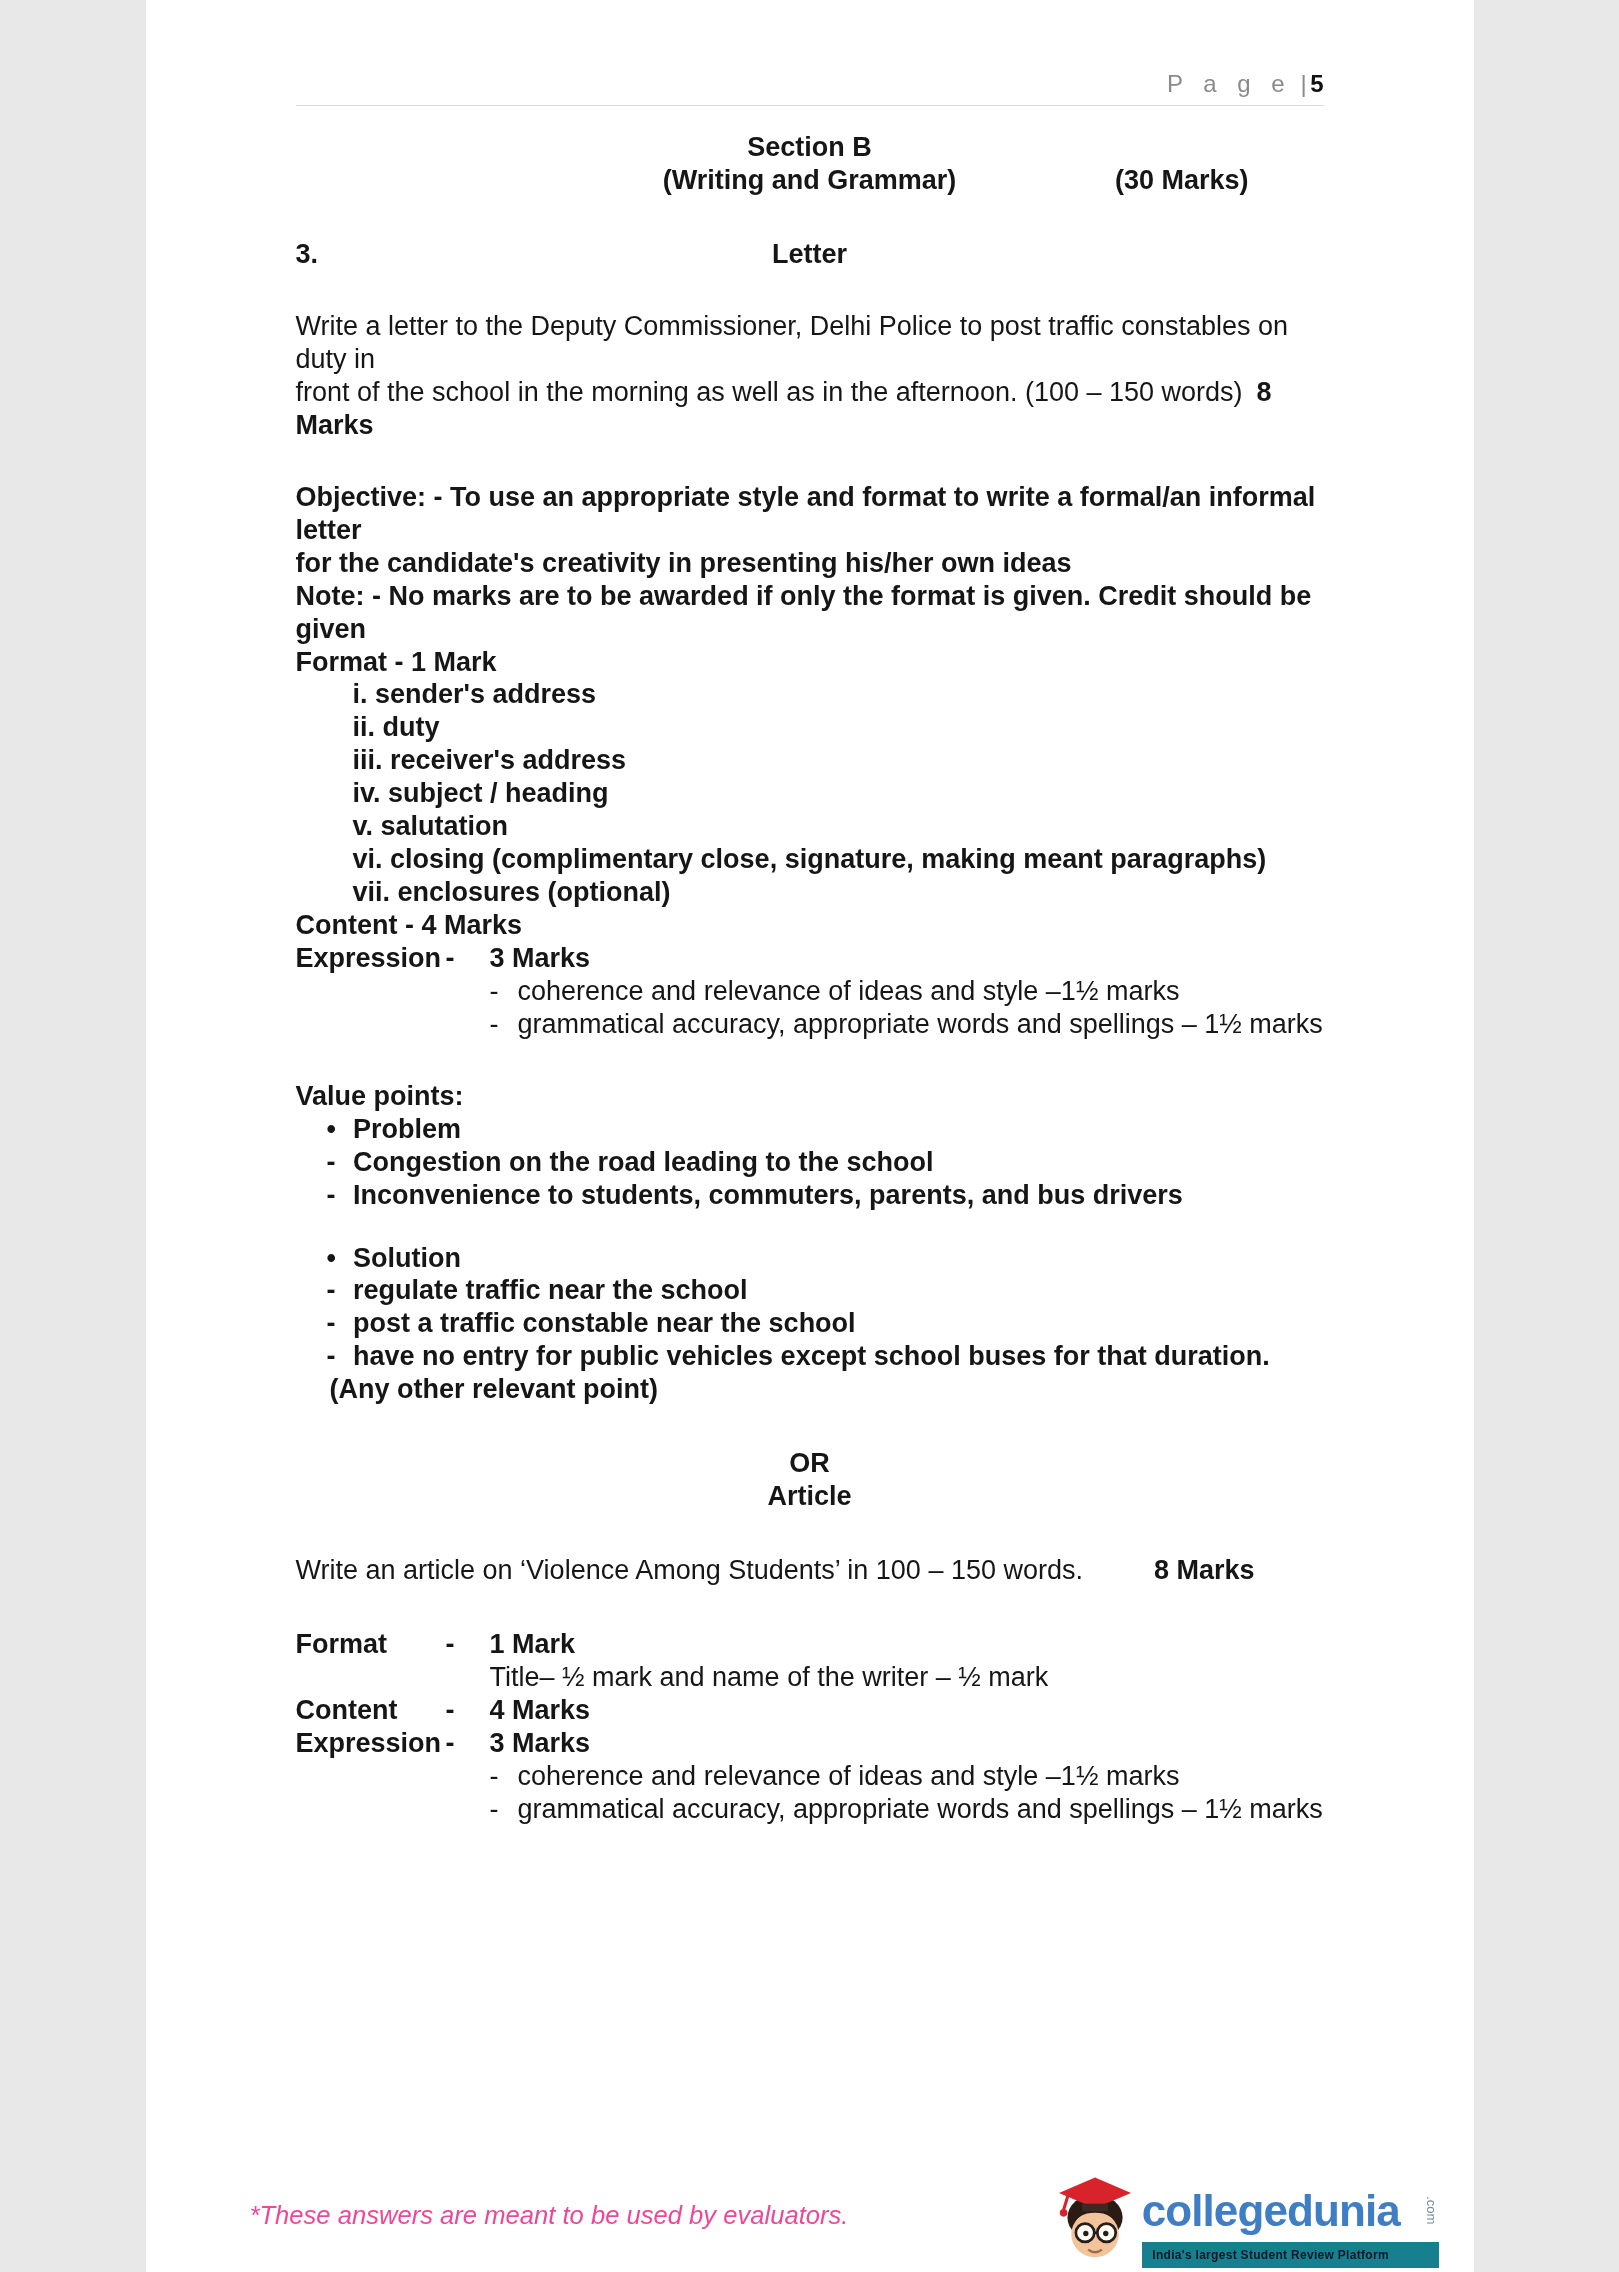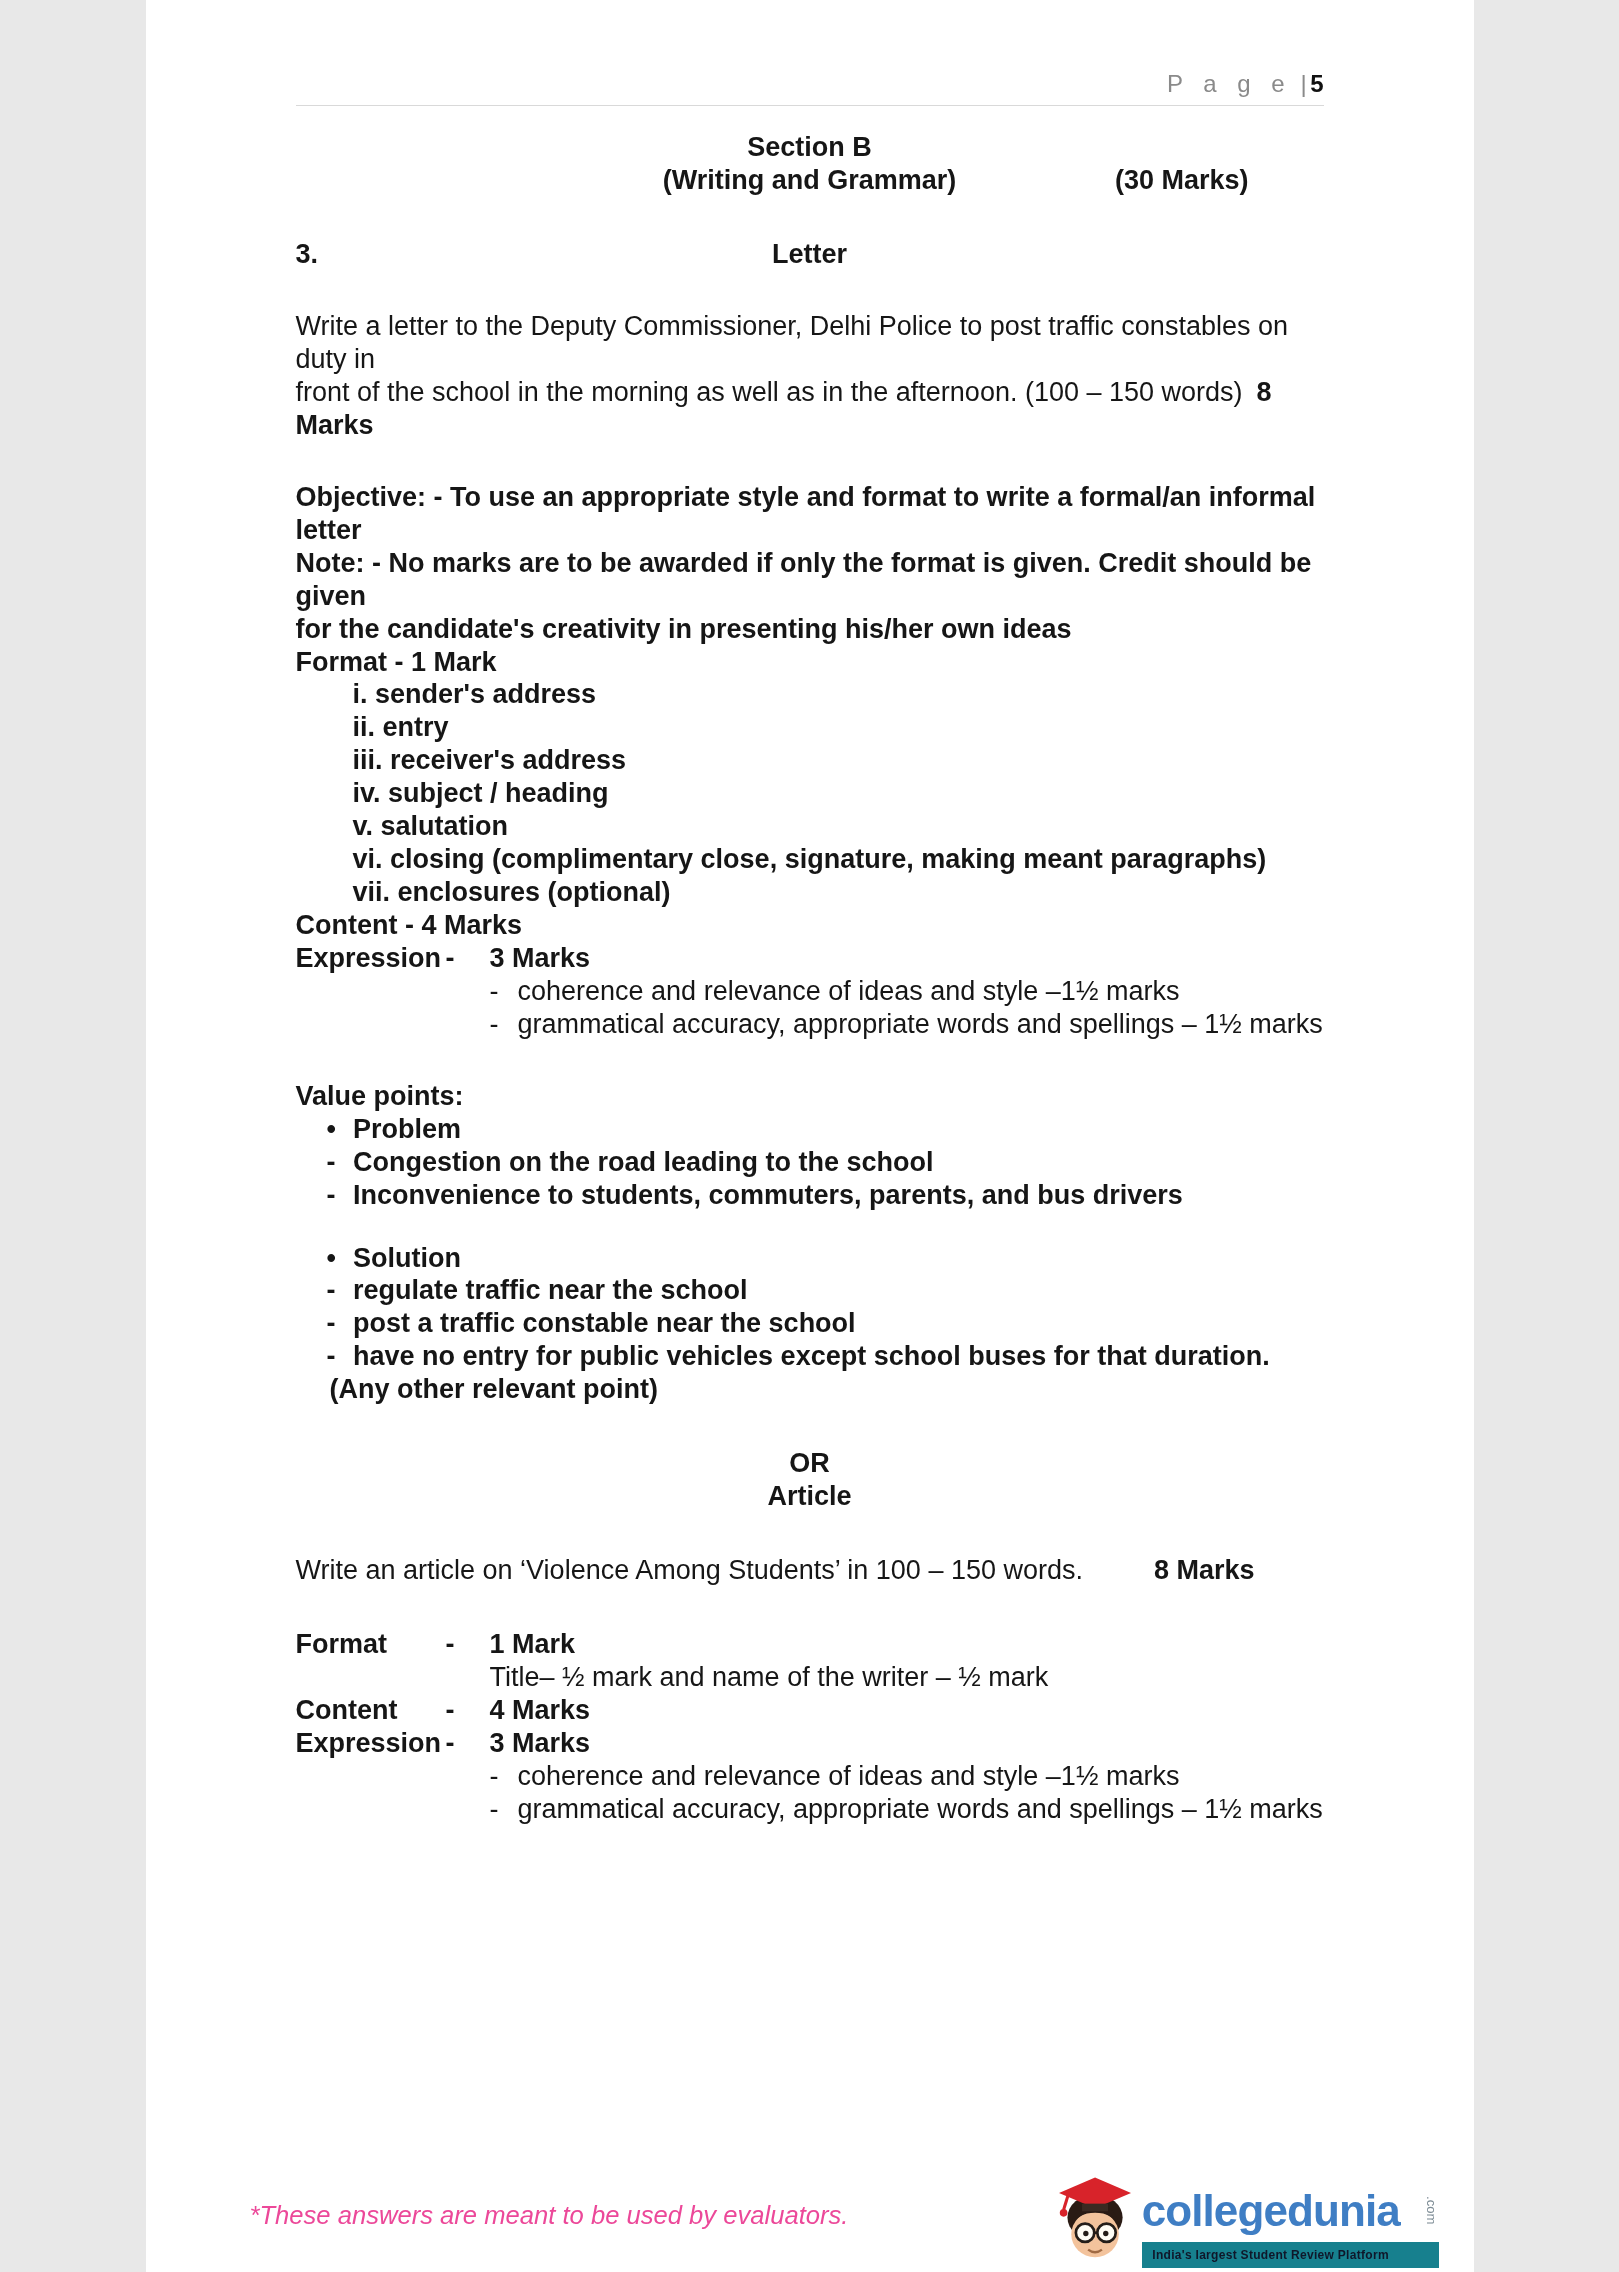--- a/index.html
+++ b/index.html
@@ -100,25 +100,25 @@
 
     <div class="prompt">
       <div>Write a letter to the Deputy Commissioner, Delhi Police to post traffic constables on duty in</div>
       <div>
         <span>front of the school in the morning as well as in the afternoon. (100 – 150 words)</span><span class="marks-inline">8 Marks</span>
       </div>
     </div>
 
     <div class="obj-block">
       <div>Objective: - To use an appropriate style and format to write a formal/an informal letter</div>
+      <div>for the candidate's creativity in presenting his/her own ideas</div>
       <div>Note: - No marks are to be awarded if only the format is given. Credit should be given</div>
-      <div>for the candidate's creativity in presenting his/her own ideas</div>
       <div>Format - 1 Mark</div>
       <div class="indent-1">i. sender's address</div>
-      <div class="indent-1">ii. entry</div>
+      <div class="indent-1">ii. duty</div>
       <div class="indent-1">iii. receiver's address</div>
       <div class="indent-1">iv. subject / heading</div>
       <div class="indent-1">v. salutation</div>
       <div class="indent-1">vi. closing (complimentary close, signature, making meant paragraphs)</div>
       <div class="indent-1">vii. enclosures (optional)</div>
       <div>Content - 4 Marks</div>
       <div class="row3">
         <span class="lbl">Expression</span><span class="dsh">-</span><span>3 Marks</span>
       </div>
       <div class="sub-dash">

